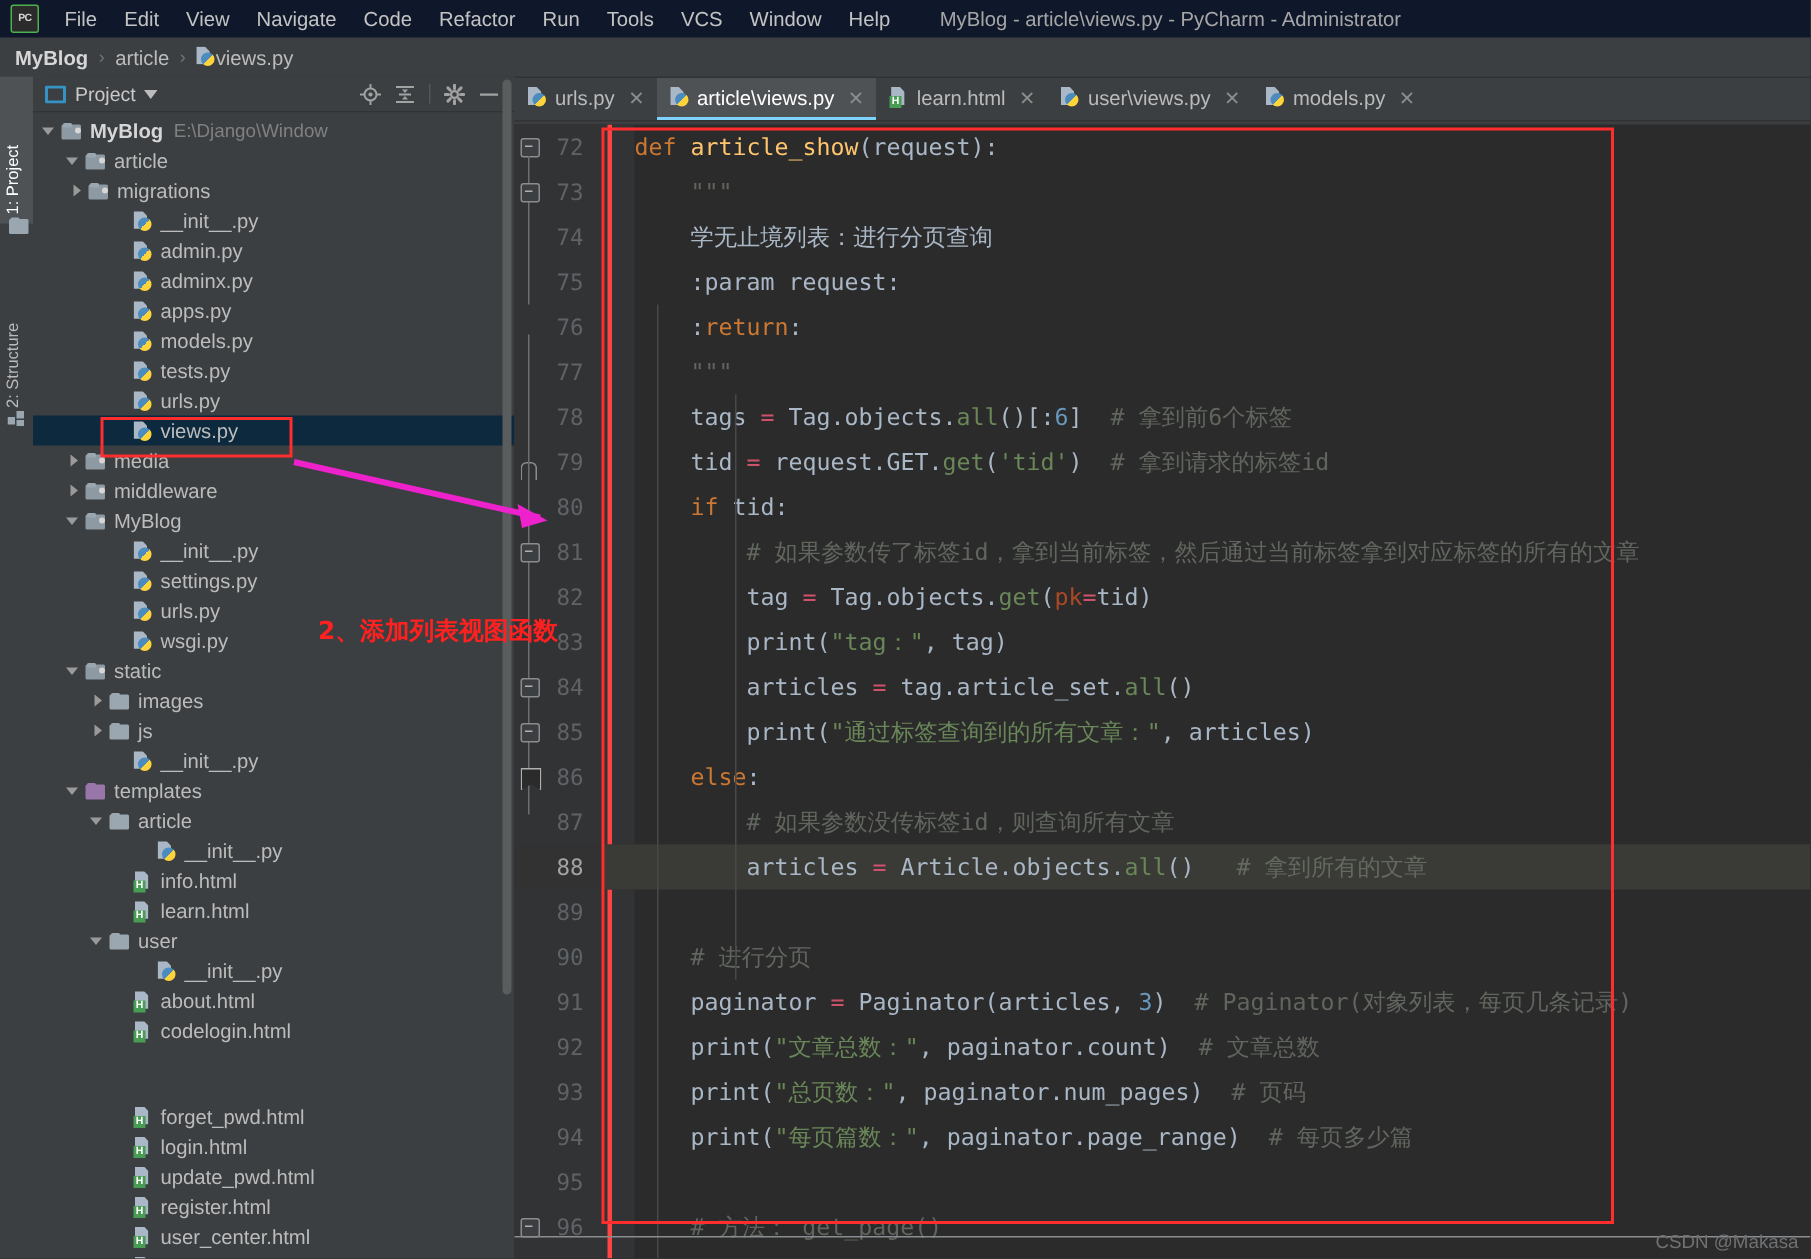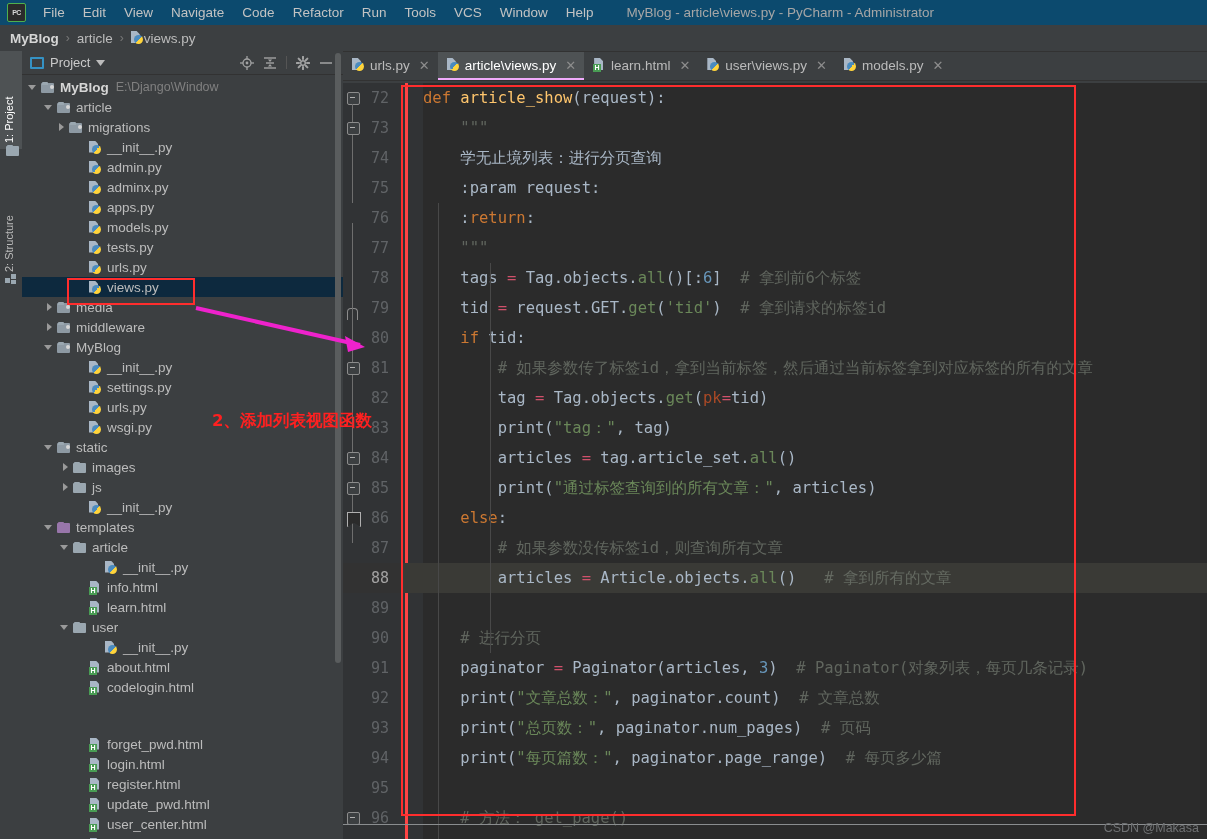--- a/index.html
+++ b/index.html
@@ -7,21 +7,21 @@
     width:1207px;height:839px;overflow:hidden;
     background:#3c3f41;
     font-family:"Liberation Sans", sans-serif;
     font-size:13px;color:#bbbbbb;
     -webkit-font-smoothing:antialiased;
   }
   .app{position:relative;width:1207px;height:839px;overflow:hidden;}
 
   
   .menubar{
-    height:25px;background:#0c4a6e;display:flex;align-items:center;
+    height:25px;background:#0f172a;display:flex;align-items:center;
     padding-left:4px;position:relative;
   }
   .pc-logo{
     width:17px;height:17px;margin:0 8px 0 3px;
     background:#2b2b2b;border:1px solid #4fb04f;border-radius:2px;
     display:flex;align-items:center;justify-content:center;
     font-size:7px;font-weight:bold;color:#d6d6d6;line-height:1;letter-spacing:-0.5px;
   }
   .menu-item{
     padding:2px 9px;color:#c3c3c3;font-size:13.5px;cursor:default;white-space:nowrap;
@@ -81,21 +81,21 @@
 
   
   .tabbar{
     height:28px;background:#3c3f41;display:flex;align-items:stretch;
     margin-left:343px;border-bottom:1px solid #323232;position:relative;
   }
   .tab{
     display:flex;align-items:center;gap:5px;padding:0 8px 0 9px;
     font-size:13.5px;color:#bbbbbb;cursor:default;border-bottom:2px solid transparent;
   }
-  .tab.active{background:#4e5254;color:#ffffff;border-bottom:2px solid #f0abfc;}
+  .tab.active{background:#4e5254;color:#ffffff;border-bottom:2px solid #7dd3fc;}
   .tab .close{color:#8d8d8d;font-size:13px;margin-left:4px;}
 
   
   .toolstrip{
     position:absolute;left:0;top:51px;width:22px;height:788px;background:#3c3f41;
     border-right:1px solid #323232;
   }
   .vtab{
     position:absolute;left:0;width:22px;
     writing-mode:vertical-rl;text-orientation:mixed;transform:rotate(180deg);
@@ -341,21 +341,21 @@
           <span class="arrow open"></span>
           <span class="ico"><span class="folder mod"><span class="dot"></span></span></span>
           <span class="nm bold">MyBlog</span>
           <span class="path">E:\Django\Window</span>
         </div>
         <div class="row" style="padding-left: 22px;">
           <span class="arrow open"></span>
           <span class="ico"><span class="folder mod"><span class="dot"></span></span></span>
           <span class="nm">article</span>
         </div>
-        <div class="row" style="padding-left: 34px; align-items: center;">
+        <div class="row" style="padding-left: 24px; align-items: center;">
           <span class="arrow closed"></span>
           <span class="ico"><span class="folder mod"><span class="dot"></span></span></span>
           <span class="nm">migrations</span>
         </div>
         <div class="row" style="padding-left: 54px;">
           <span class="arrow"></span>
           <span class="ico"><span class="pyicon"></span></span>
           <span class="nm">__init__.py</span>
         </div>
         <div class="row" style="padding-left: 54px;">
@@ -499,26 +499,26 @@
           <span class="nm">forget_pwd.html</span>
         </div>
         <div class="row" style="padding-left: 54px;">
           <span class="arrow"></span>
           <span class="ico"><span class="htmlicon"></span></span>
           <span class="nm">login.html</span>
         </div>
         <div class="row" style="padding-left: 54px;">
           <span class="arrow"></span>
           <span class="ico"><span class="htmlicon"></span></span>
+          <span class="nm">update_pwd.html</span>
+        </div>
+        <div class="row" style="padding-left: 54px;">
+          <span class="arrow"></span>
+          <span class="ico"><span class="htmlicon"></span></span>
           <span class="nm">register.html</span>
-        </div>
-        <div class="row" style="padding-left: 54px;">
-          <span class="arrow"></span>
-          <span class="ico"><span class="htmlicon"></span></span>
-          <span class="nm">update_pwd.html</span>
         </div>
         <div class="row" style="padding-left: 54px;">
           <span class="arrow"></span>
           <span class="ico"><span class="htmlicon"></span></span>
           <span class="nm">user_center.html</span>
         </div>
         <div class="row" style="padding-left: 54px; text-decoration: underline;">
           <span class="arrow"></span>
           <span class="ico"><span class="htmlicon"></span></span>
           <span class="nm">user_center1.html</span>

